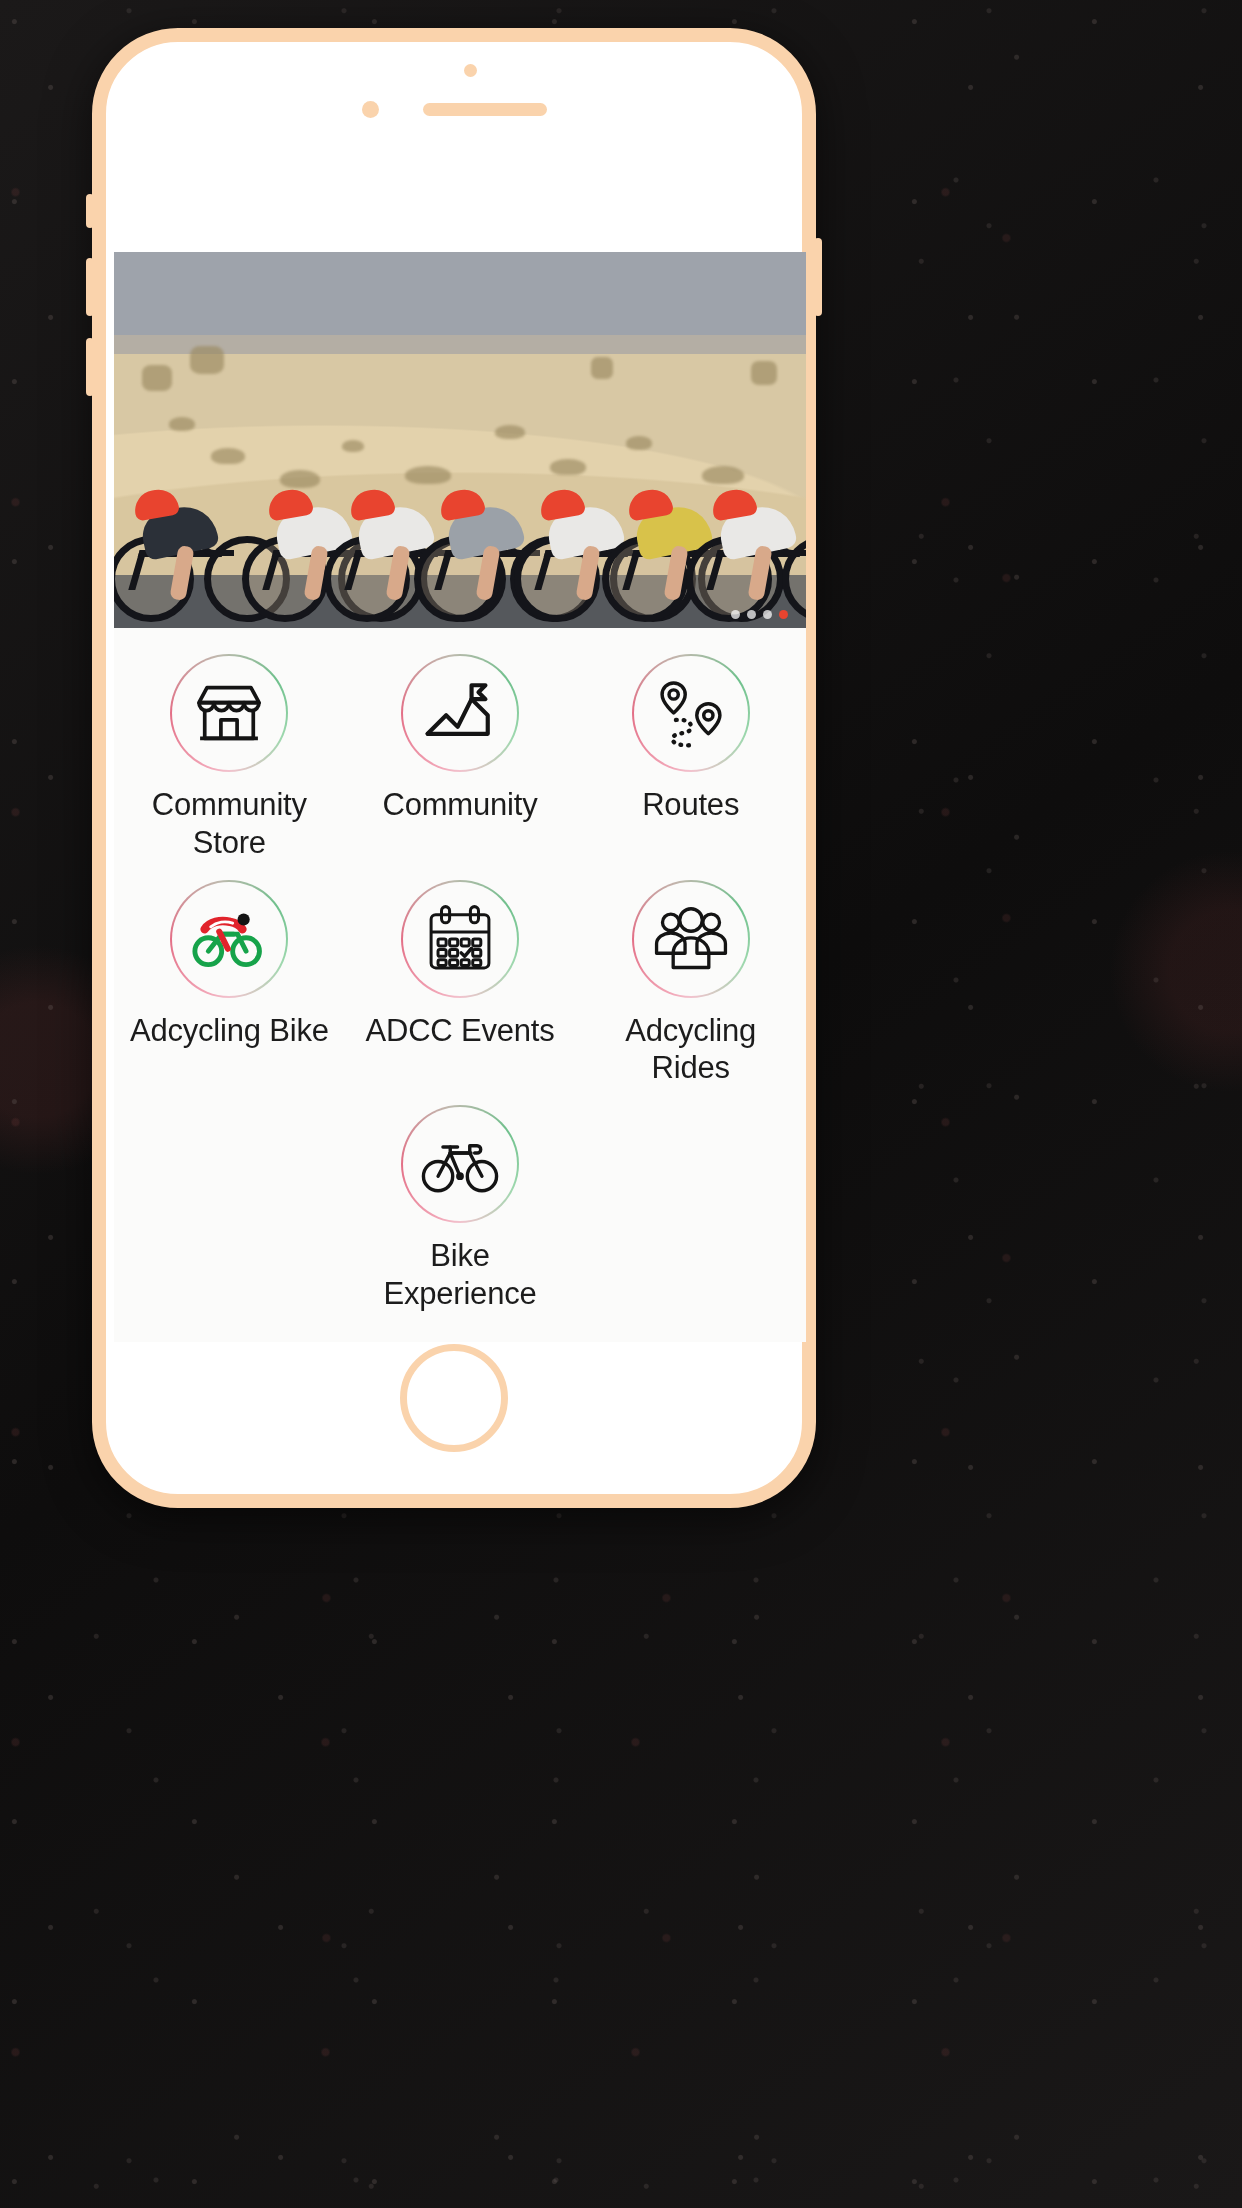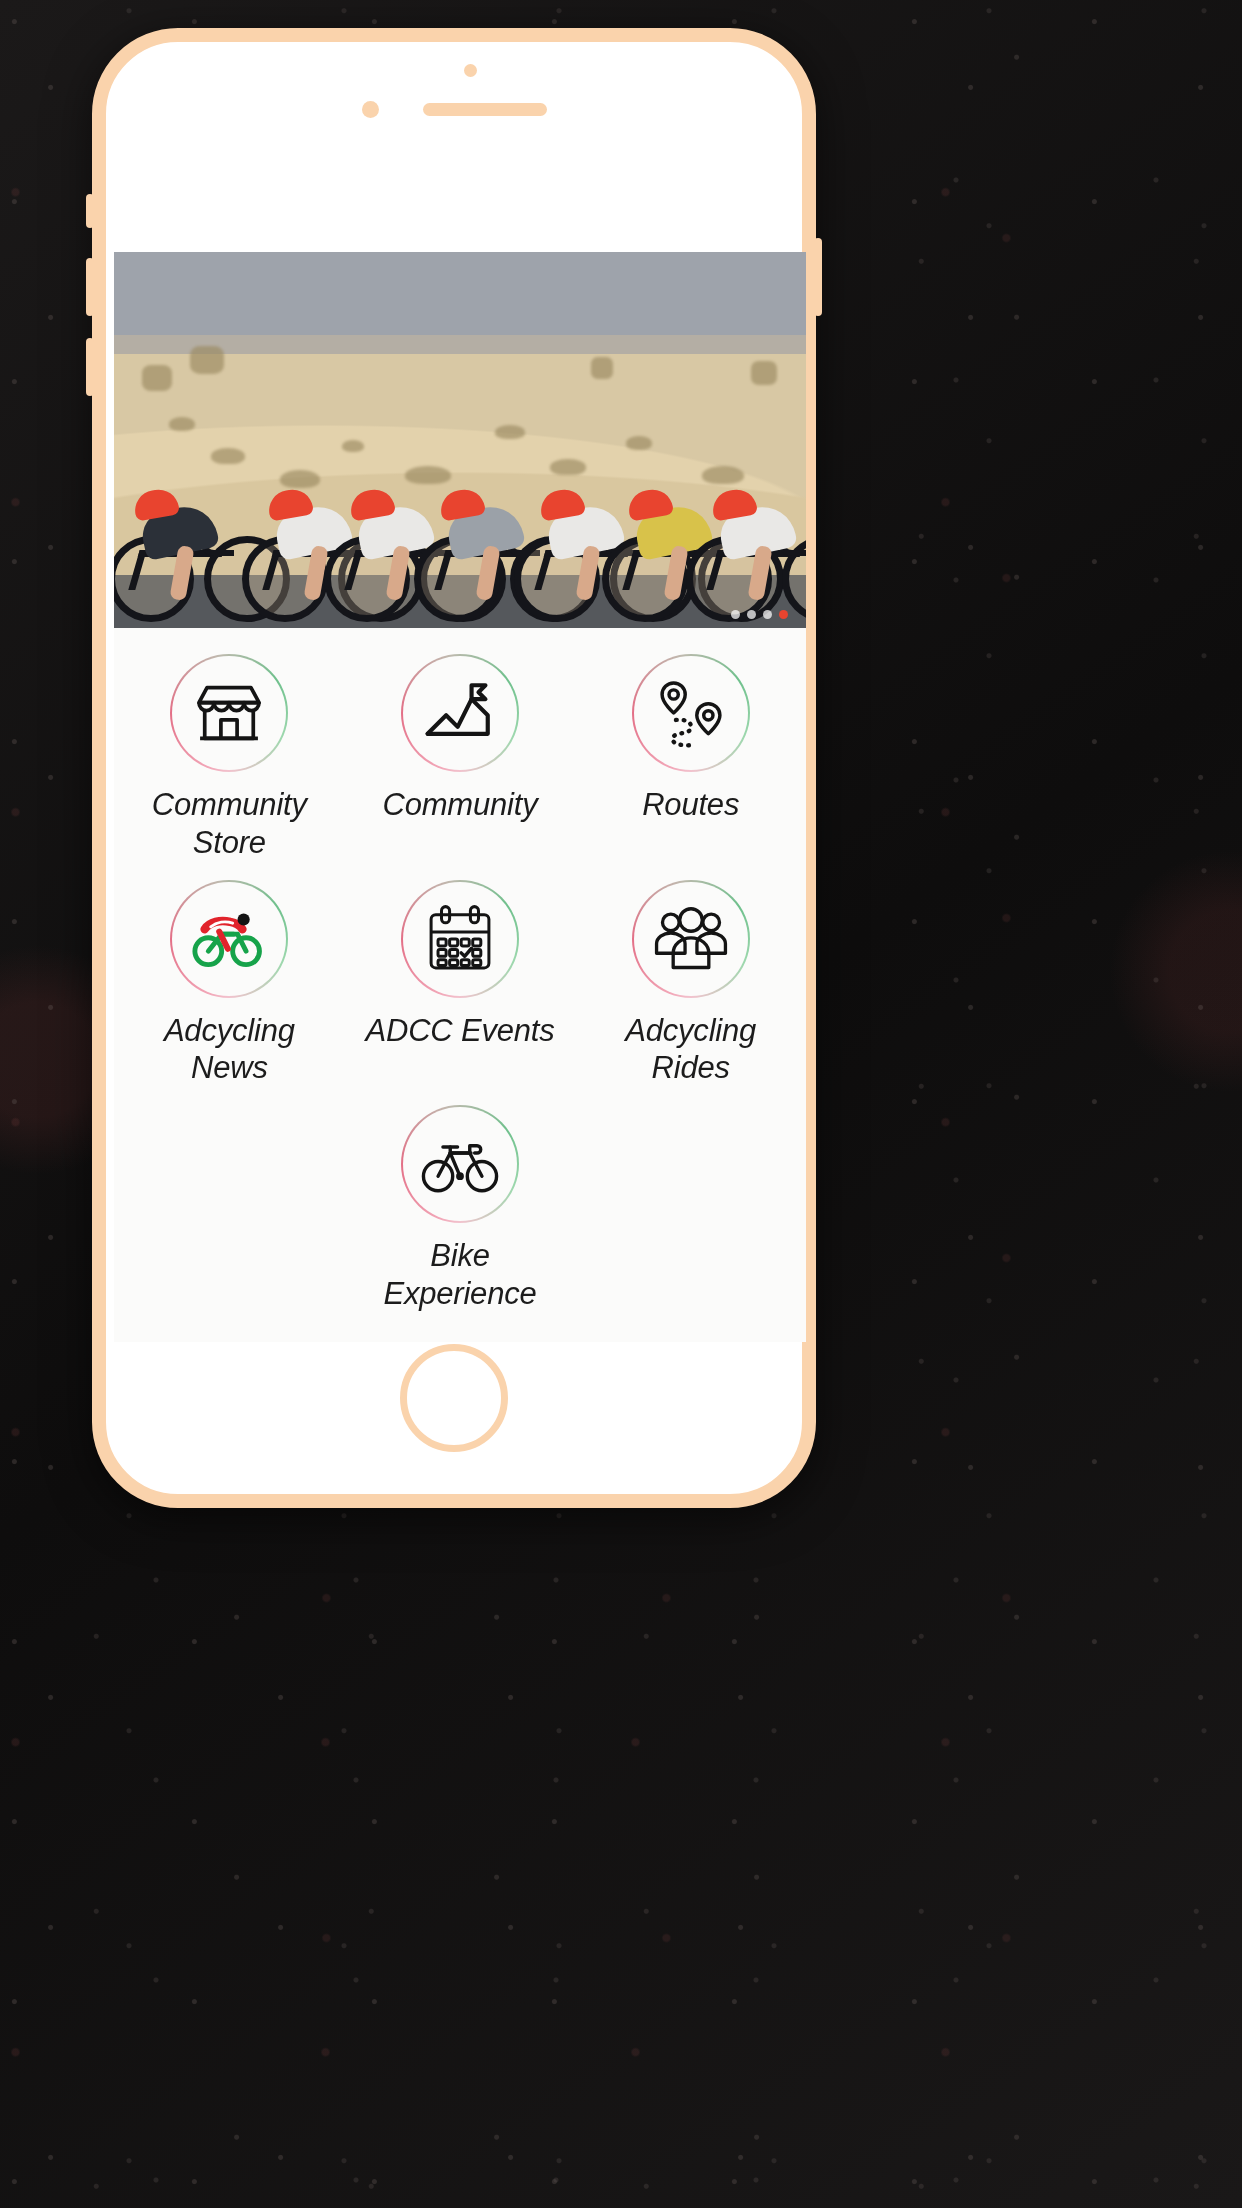--- a/index.html
+++ b/index.html
@@ -98,21 +98,20 @@
 
   
   #screen {
     position: absolute;
     left: 8px;
     top: 210px;
     width: 692px;
     height: 1090px;
     background: #ffffff;
     overflow: hidden;
-    font-style: italic;
   }
 
   
   #hero {
     position: relative;
     width: 100%;
     height: 376px;
     overflow: hidden;
     background: #cfc0a2;
   }
@@ -446,21 +445,21 @@
                   <path d="M15 42l11-14h13l7 14" stroke="#16a34a" stroke-width="4" fill="none"></path>
                   <path d="M26 28h10" stroke="#16a34a" stroke-width="4"></path>
                   <path d="M12 24c4-6 13-8 21-6 5 1 8 3 10 6" stroke="#e1232b" stroke-width="7" fill="none"></path>
                   <path d="M17 22c5-4 12-5 18-3" stroke="#ffffff" stroke-width="2.4" fill="none"></path>
                   <path d="M24 26l7 14" stroke="#e1232b" stroke-width="5"></path>
                   <circle cx="44" cy="16" r="5" fill="#141414"></circle>
                 </svg>
               </span>
             </div>
           </div>
-          <div class="label">Adcycling News</div>
+          <div class="label">Adcycling Bike</div>
         </div>
 
         <div class="tile">
           <div class="ring">
             <div class="ring-inner">
               <span>
                 <svg width="74" height="74" viewBox="0 0 64 64" fill="none" stroke="#141414" stroke-width="2.6" stroke-linejoin="round">
                   <rect x="7" y="11" width="50" height="46" rx="4"></rect>
                   <path d="M7 26h50"></path>
                   <rect x="16" y="4" width="7" height="14" rx="3.5"></rect>

